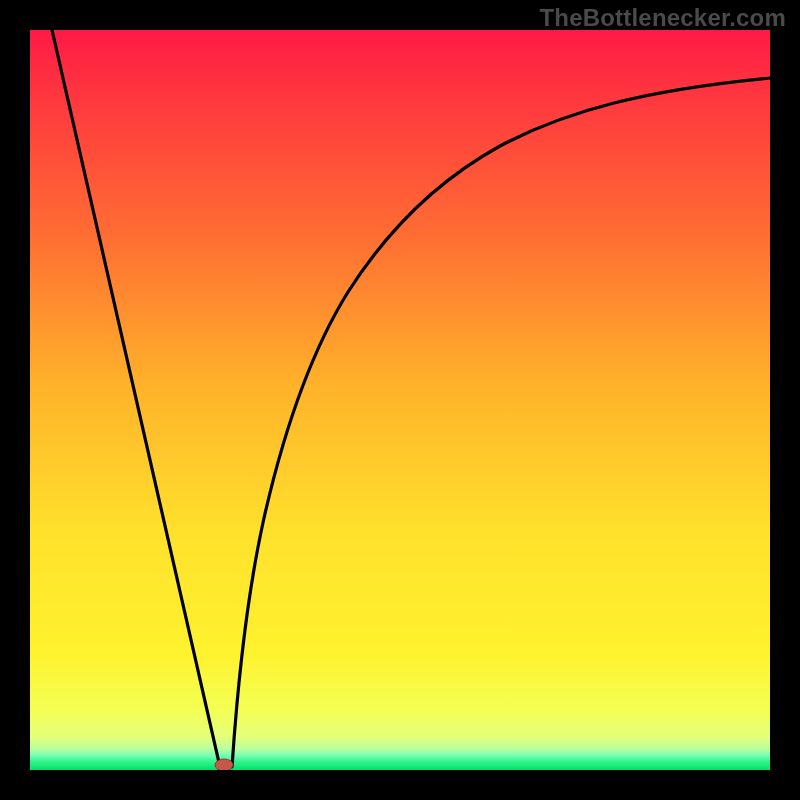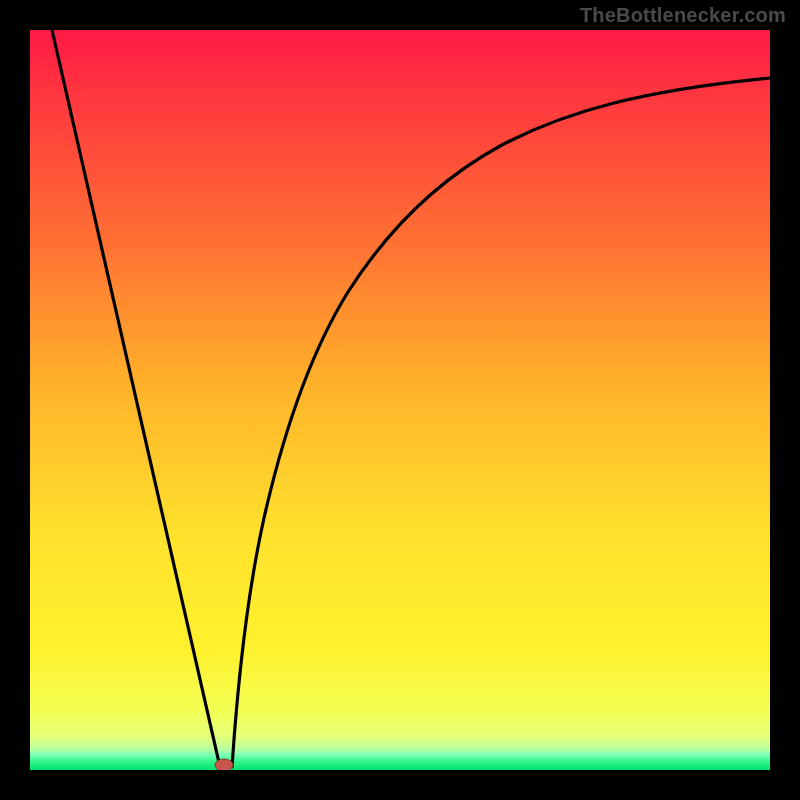--- a/index.html
+++ b/index.html
@@ -22,21 +22,21 @@
     top: 30px;
     width: 740px;
     height: 740px;
     overflow: hidden;
   }
   .watermark {
     position: absolute;
     top: 4px;
     right: 14px;
     font-family: Arial, Helvetica, sans-serif;
-    font-size: 20px;
+    font-size: 24px;
     font-weight: 600;
     color: #4a4a4a;
     letter-spacing: 0.2px;
   }
   svg { display: block; }
 </style>
 </head>
 <body>
 
 <div class="frame">

